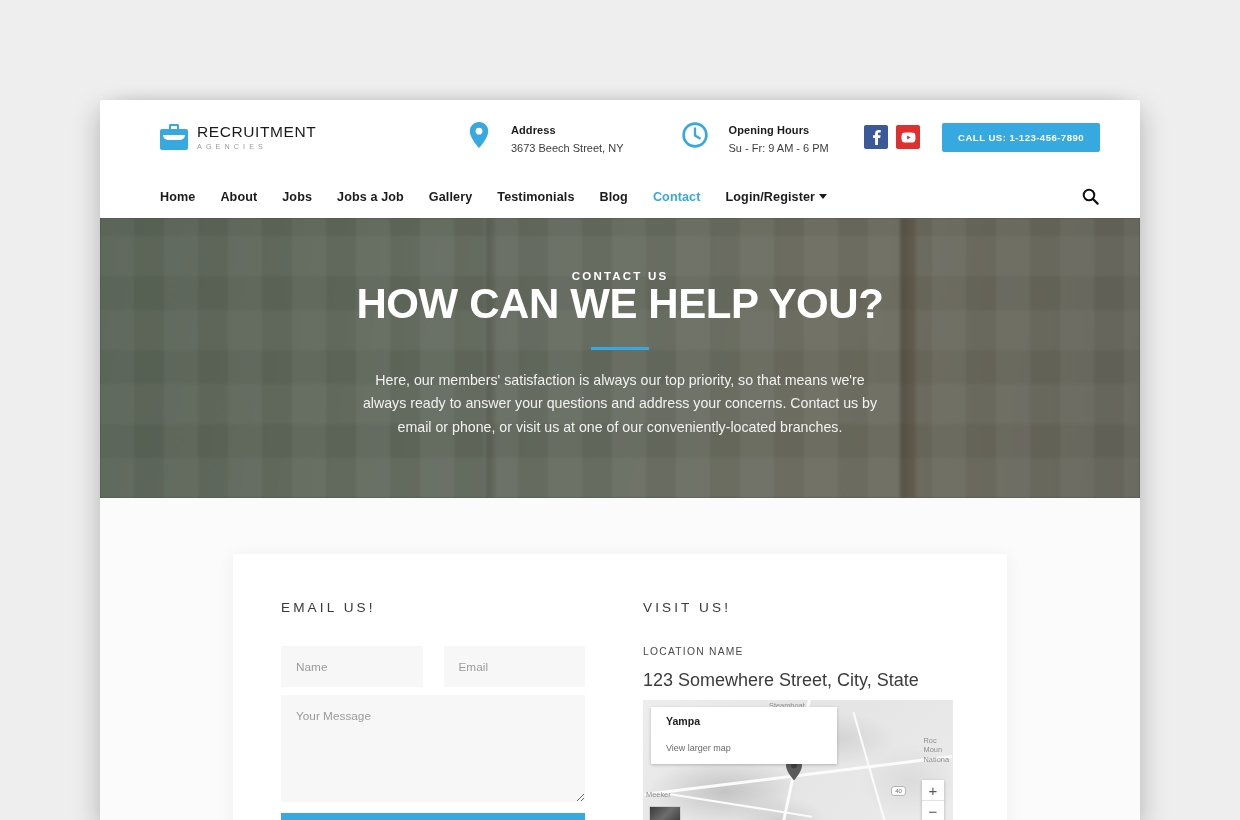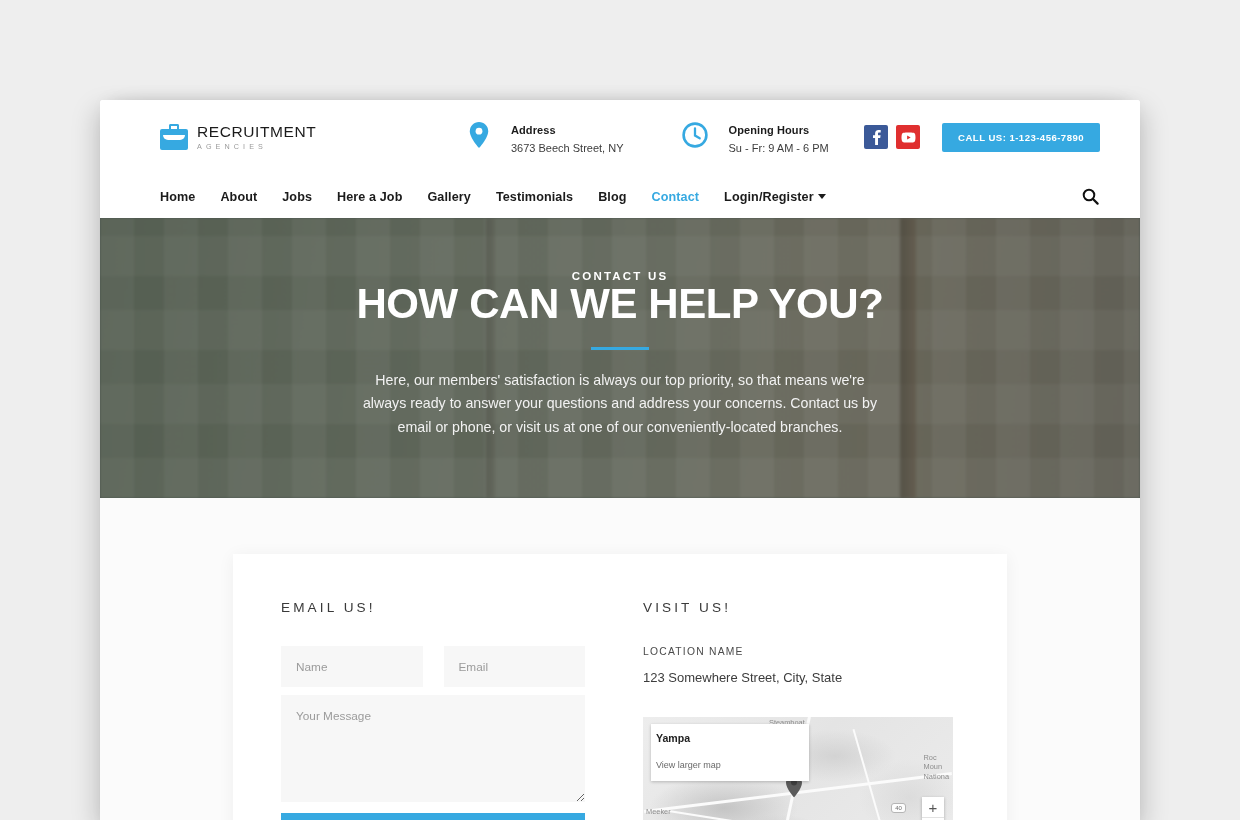--- a/index.html
+++ b/index.html
@@ -323,23 +323,23 @@
   }
 
   .loc-name {
     font-size: 10.3px;
     letter-spacing: 1.25px;
     color: #4a4a4a;
     font-weight: 500;
     margin-bottom: 13px;
   }
   .loc-addr {
-    font-size: 13px;
+    font-size: 18px;
     color: #3c3c3c;
-    margin-bottom: 32px;
+    margin-bottom: 9px;
   }
 
   
   .map-frame {
     position: relative;
     width: 310px;
     height: 130px;
     overflow: hidden;
     background: #e8e8e8;
   }
@@ -358,23 +358,23 @@
     transform-origin: center;
   }
   .mr1 { left: 0; top: 74px; width: 310px; height: 3px; transform: rotate(-7deg); }
   .mr2 { left: 150px; top: -10px; width: 3px; height: 160px; transform: rotate(12deg); }
   .mr3 { left: 226px; top: 10px; width: 2px; height: 120px; transform: rotate(-16deg); }
   .mr4 { left: 20px; top: 104px; width: 150px; height: 2px; transform: rotate(9deg); }
 
   .map-infobox {
     position: absolute;
     left: 8px; top: 7px;
-    width: 158px;
+    width: 186px;
     background: #ffffff;
-    padding: 8px 5px 9px;
+    padding: 8px 15px 9px;
     box-shadow: 0 1px 3px rgba(0,0,0,0.22);
     z-index: 4;
   }
   .map-place {
     font-size: 10.6px;
     font-weight: bold;
     color: #222;
     line-height: 1.2;
   }
   .map-larger {
@@ -507,21 +507,21 @@
         <button class="cta-call">CALL US: 1-123-456-7890</button>
       </div>
 
     </div>
 
     <nav class="header-nav">
       <ul class="nav-list">
         <li><a class="nav-link">Home</a></li>
         <li><a class="nav-link">About</a></li>
         <li><a class="nav-link">Jobs</a></li>
-        <li><a class="nav-link">Here a Job</a></li>
+        <li><a class="nav-link">Jobs a Job</a></li>
         <li><a class="nav-link">Gallery</a></li>
         <li><a class="nav-link">Testimonials</a></li>
         <li><a class="nav-link">Blog</a></li>
         <li><a class="nav-link active">Contact</a></li>
         <li>
           <a class="nav-link">
             <span>Login/Register</span><span class="nav-caret"></span>
           </a>
         </li>
       </ul>

